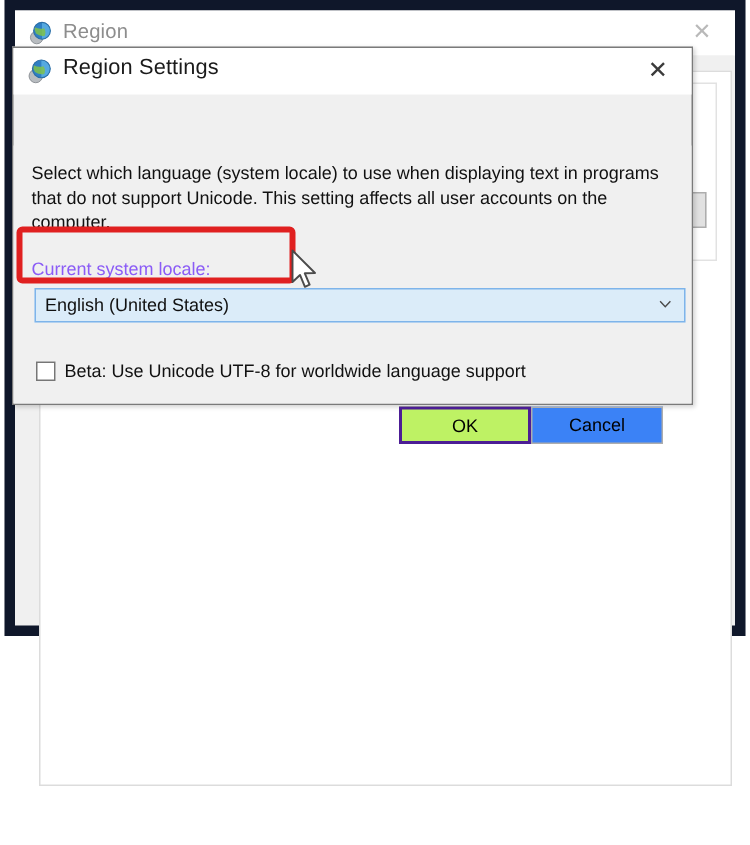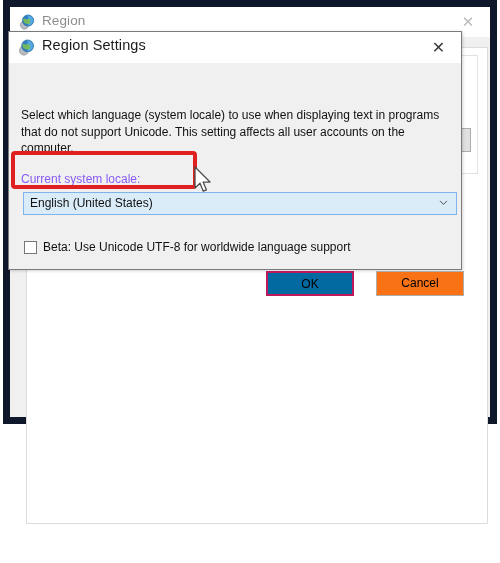--- a/index.html
+++ b/index.html
@@ -271,26 +271,26 @@
     height: 25px;
     font-size: 12px;
     line-height: 23px;
     text-align: center;
     box-sizing: border-box;
     cursor: default;
     color: #000;
   }
   #dialog-ok {
     left: 257px;
-    background: #0369a1;
-    border: 2px solid #be185d;
+    background: #bef264;
+    border: 2px solid #4c1d95;
   }
   #dialog-cancel {
-    left: 367px;
-    background: #f97316;
+    left: 345px;
+    background: #3b82f6;
     border: 1px solid #adadad;
   }
 
   
   #red-highlight {
     position: absolute;
     left: 11px;
     top: 151px;
     width: 186px;
     height: 38px;

